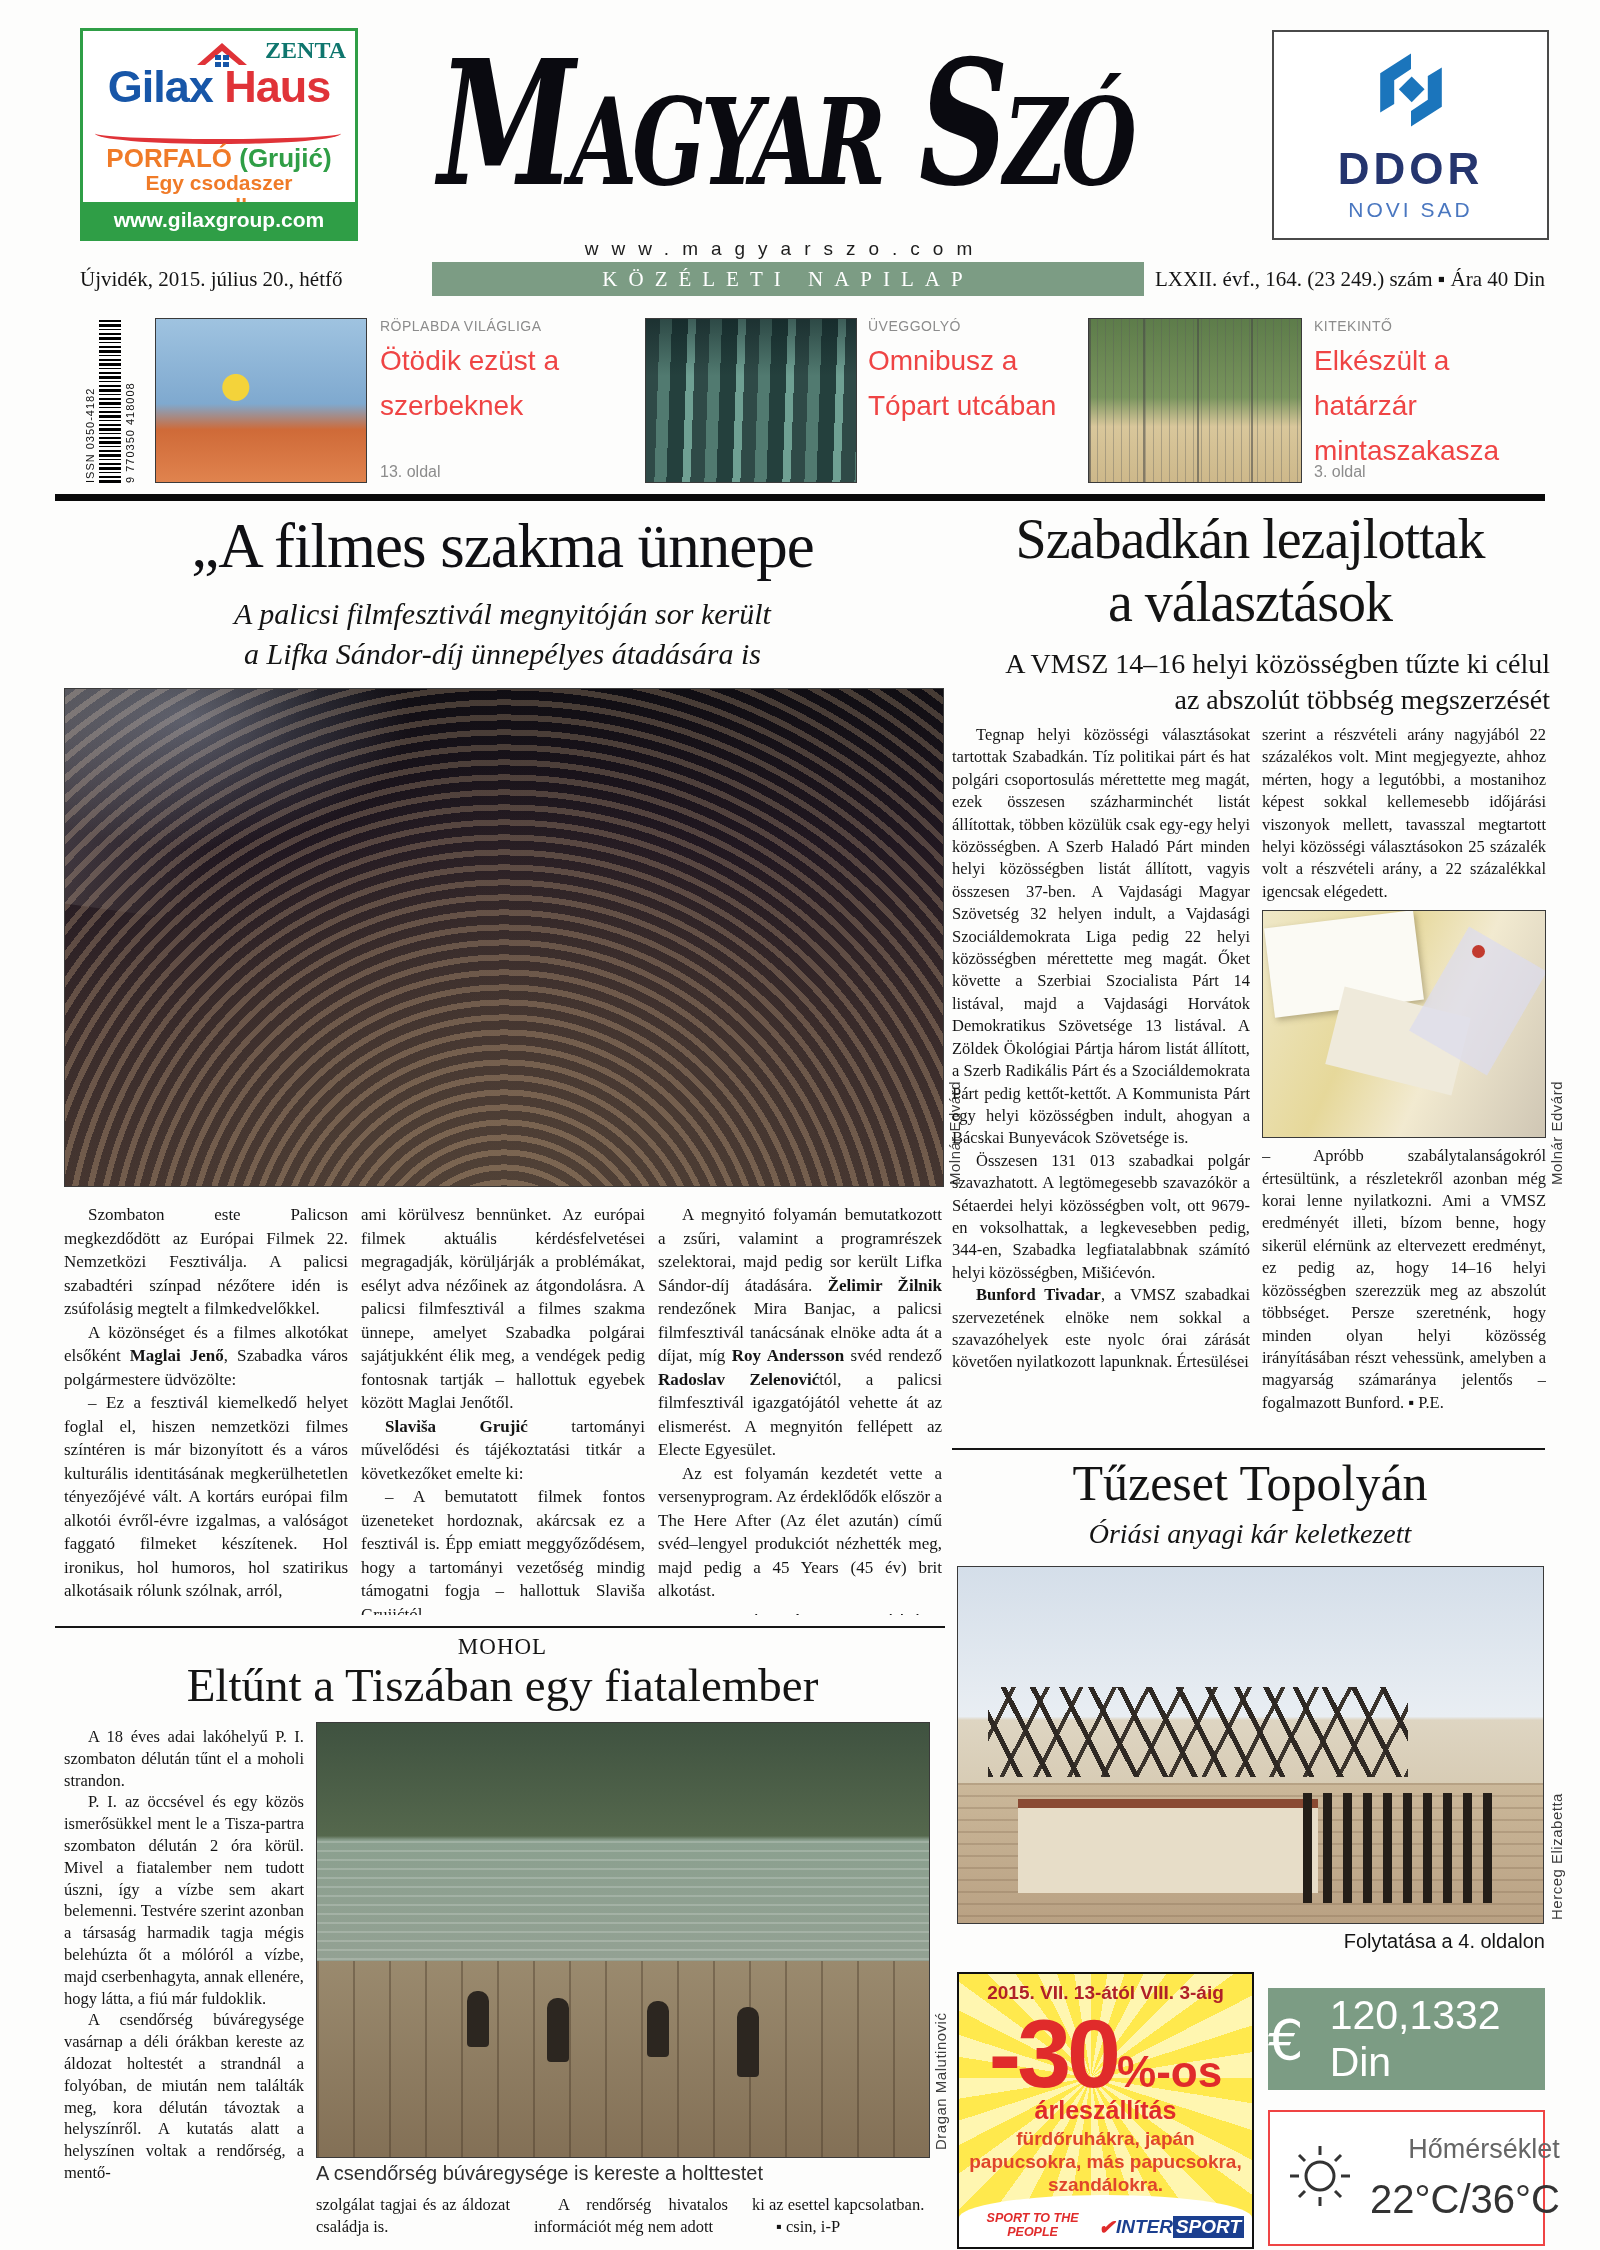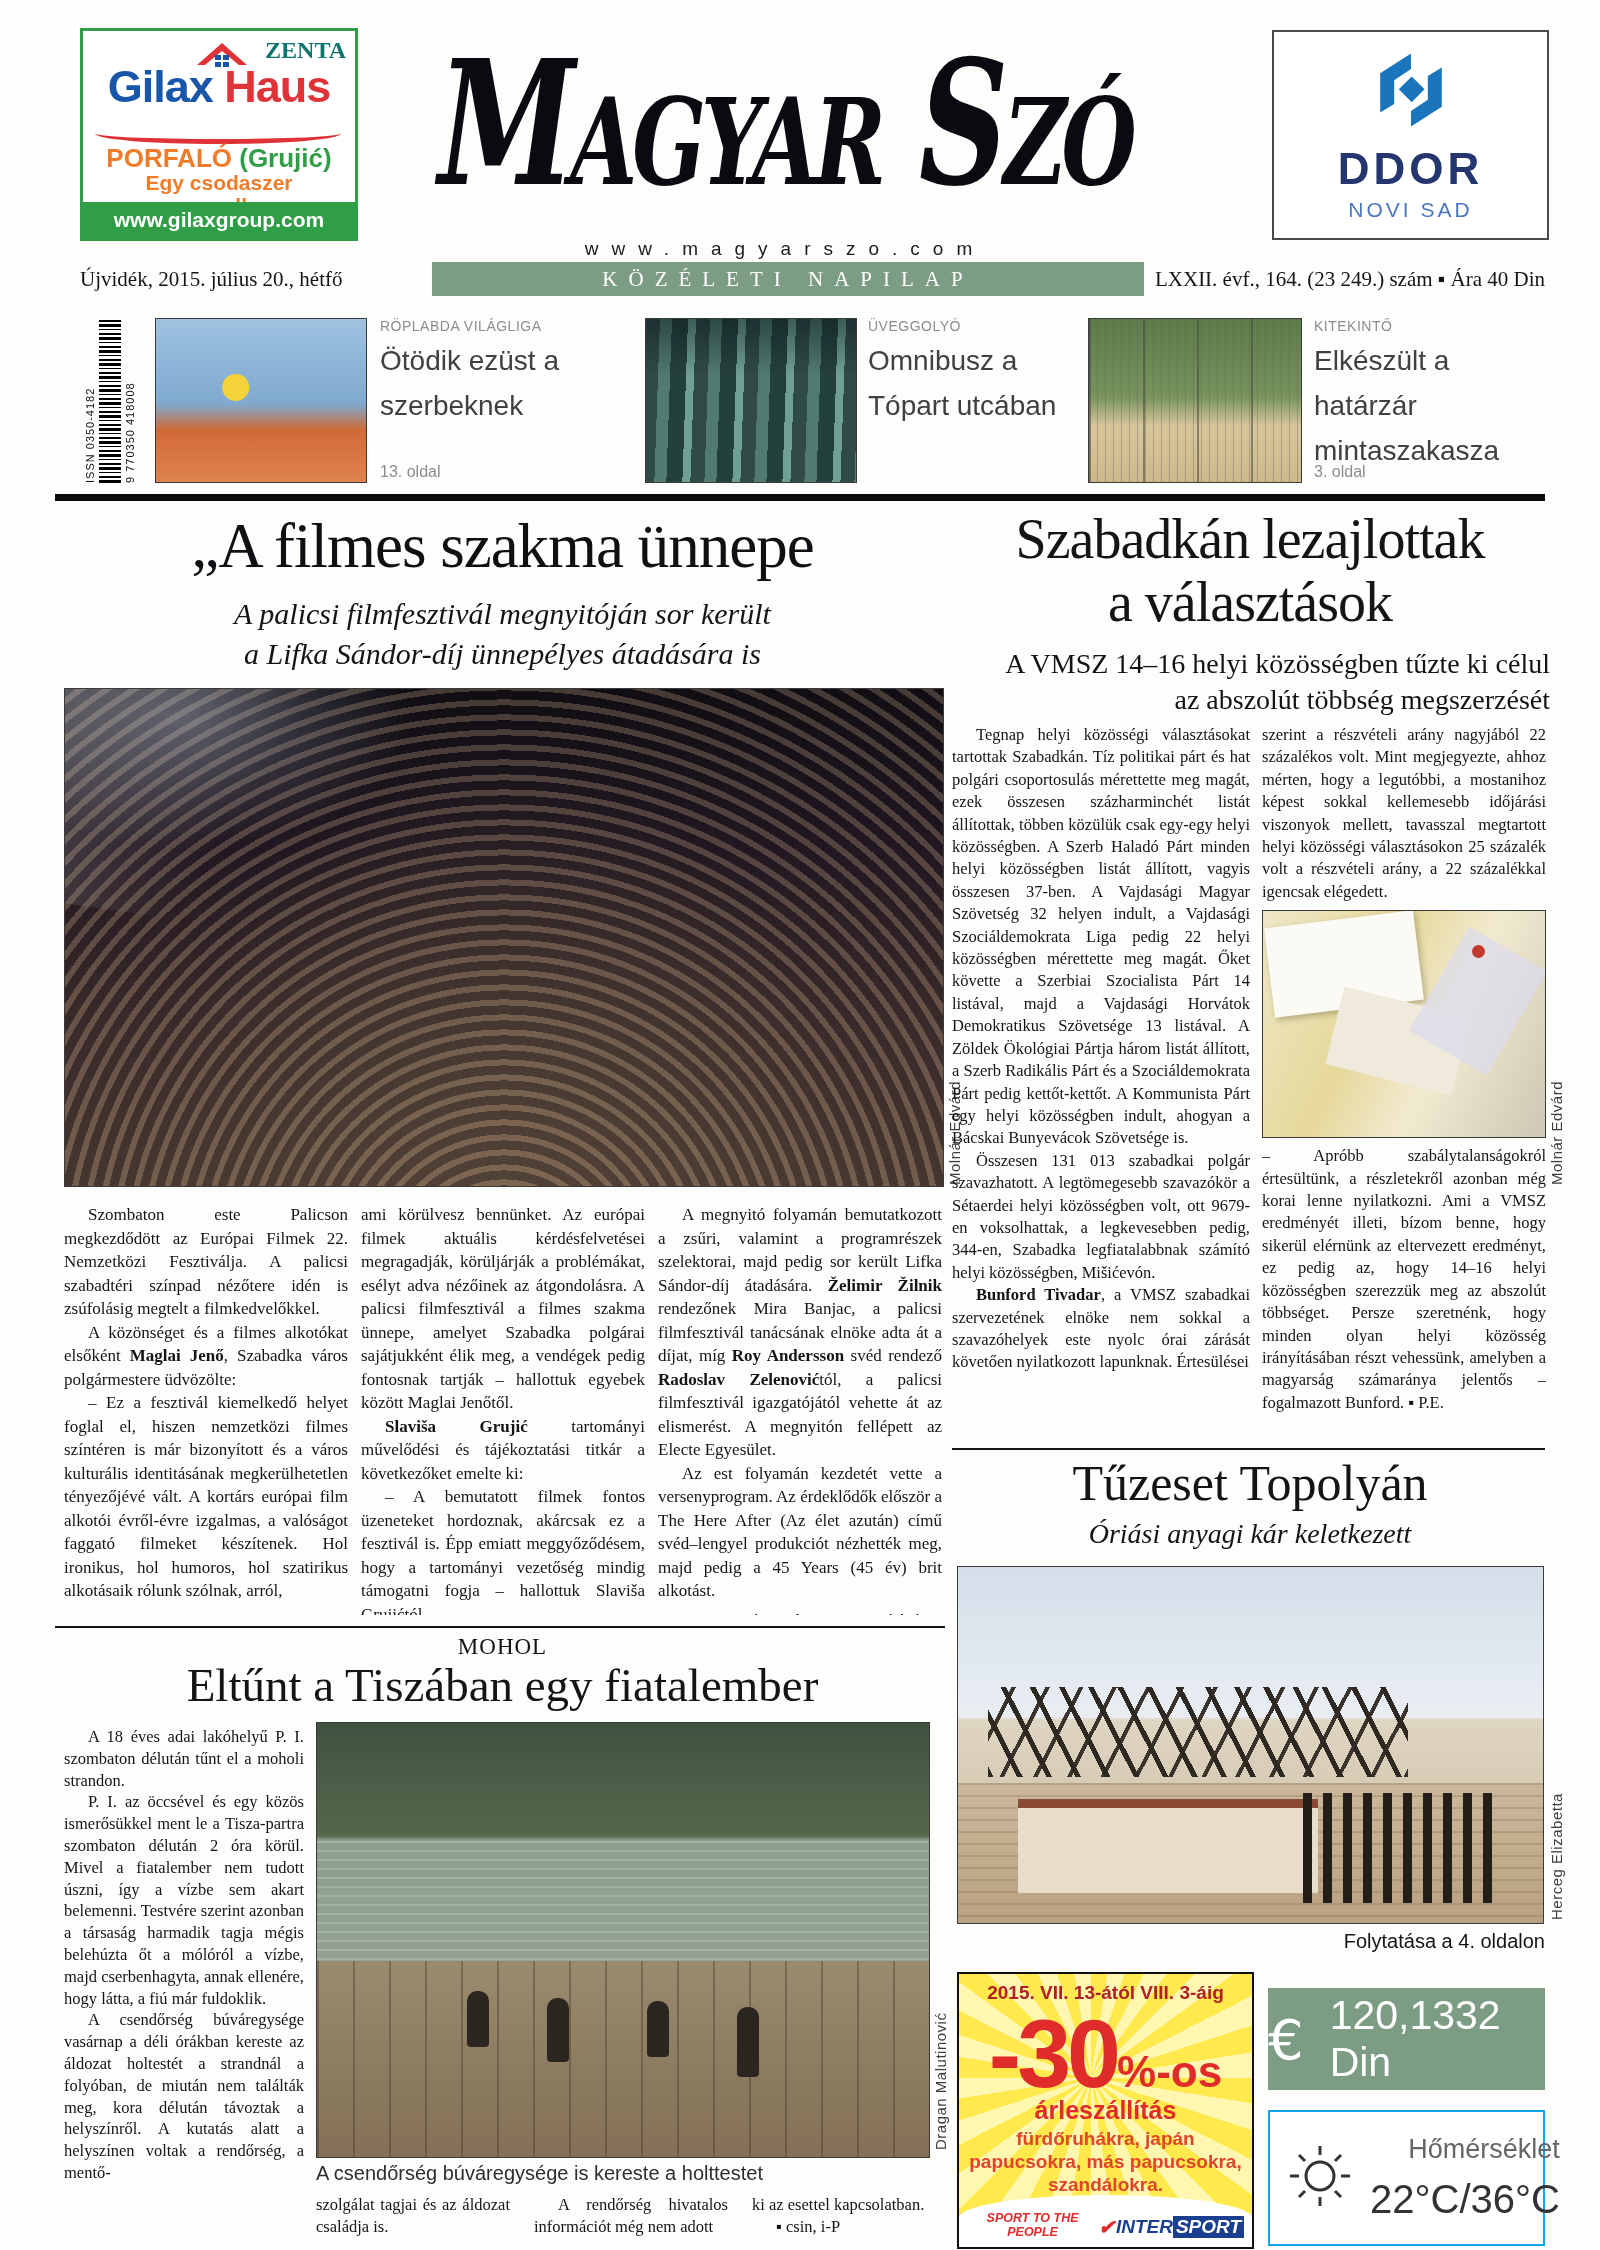--- a/index.html
+++ b/index.html
@@ -38,21 +38,21 @@
              letter-spacing:4px;color:#25356e;}
   .ddor-city{font-family:"Liberation Sans",sans-serif;font-size:21px;letter-spacing:3px;color:#4a77c0;margin-top:4px;}
 
   
   .bcwrap{left:84px;top:320px;width:56px;height:163px;display:flex;gap:3px;}
   .bc-bars{width:22px;height:100%;background:repeating-linear-gradient(180deg,#000 0 2px,#fff 2px 4px,#000 4px 7px,#fff 7px 9px,#000 9px 10px,#fff 10px 13px);}
   .bc-t{font-size:11px;letter-spacing:1px;color:#111;}
   .tsr-img{top:318px;width:210px;height:163px;border:1px solid #8a8a8a;}
   .tsr-txt{top:318px;height:163px;}
   .tsr-kick{font-family:"Liberation Sans",sans-serif;font-size:14px;letter-spacing:.5px;color:#8c8c8c;}
-  .tsr-title{font-family:"Liberation Sans",sans-serif;font-size:28px;line-height:45px;color:#404040;margin-top:4px;}
+  .tsr-title{font-family:"Liberation Sans",sans-serif;font-size:28px;line-height:45px;color:#ef4444;margin-top:4px;}
   .tsr-page{position:absolute;bottom:0;font-family:"Liberation Sans",sans-serif;font-size:16px;color:#8c8c8c;}
   .img-volley{background:radial-gradient(circle at 38% 42%,#f4d33a 0 13px,transparent 14px),
      linear-gradient(180deg,#9fc3e0 0%,#7fa9cf 52%,#cf6a38 68%,#e0834e 100%);}
   .img-paint{background:linear-gradient(180deg,rgba(10,25,28,.5),transparent 35%),
      repeating-linear-gradient(92deg,#2f4a47 0 14px,#517a70 14px 26px,#24403d 26px 42px,#6fa093 42px 50px);}
   .img-fence{background:repeating-linear-gradient(90deg,rgba(70,70,70,.55) 0 2px,transparent 2px 54px),
      repeating-linear-gradient(90deg,rgba(90,90,90,.35) 0 1px,transparent 1px 8px),
      linear-gradient(180deg,#5d7c4a 0%,#79945d 48%,#d9c79b 66%,#cdb88a 100%);}
   .rule-thick{left:55px;top:494px;width:1490px;height:7px;background:#0a0a0a;}
 
@@ -131,21 +131,21 @@
              justify-content:space-between;padding:0 8px 8px 8px;box-sizing:border-box;}
   .ad30-slogan{font-style:italic;font-weight:bold;font-size:12.5px;color:#e02b2b;}
   .is-logo{font-style:italic;font-weight:bold;font-size:19px;display:flex;align-items:center;}
   .is-chev{color:#e02b2b;font-size:20px;margin-right:1px;}
   .is-inter{color:#1b3f8f;}
   .is-sport{background:#1b3f8f;color:#fff;padding:0 3px;}
   .euro{left:1268px;top:1988px;width:277px;height:102px;background:#7c9c84;display:flex;align-items:center;
         justify-content:center;gap:26px;color:#fff;}
   .euro-sym{font-family:"DejaVu Sans",sans-serif;font-size:56px;}
   .euro-val{font-family:"Liberation Sans",sans-serif;font-size:41px;}
-  .weather{left:1268px;top:2110px;width:277px;height:136px;border:2px solid #0ea5e9;background:#fff;
+  .weather{left:1268px;top:2110px;width:277px;height:136px;border:2px solid #ef4444;background:#fff;
            display:flex;align-items:center;padding:0 14px;box-sizing:border-box;gap:14px;}
   .weather-col{flex:1;text-align:right;}
   .weather-label{font-family:"Liberation Sans",sans-serif;font-size:27px;color:#666;}
   .weather-val{font-family:"Liberation Sans",sans-serif;font-size:40px;color:#333;margin-top:12px;}
   b{font-weight:bold;}
 </style>
 </head>
 <body>
 
 <div class="page">

